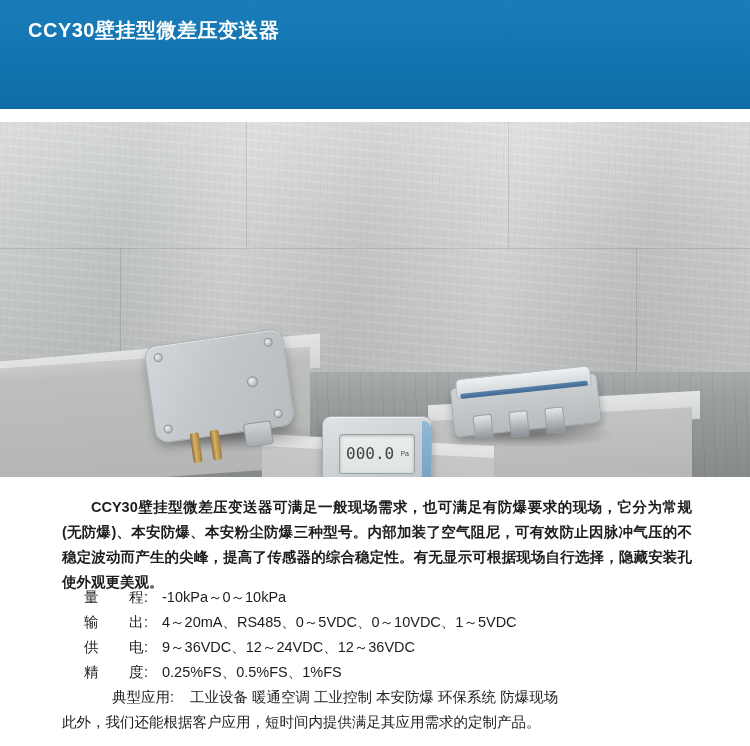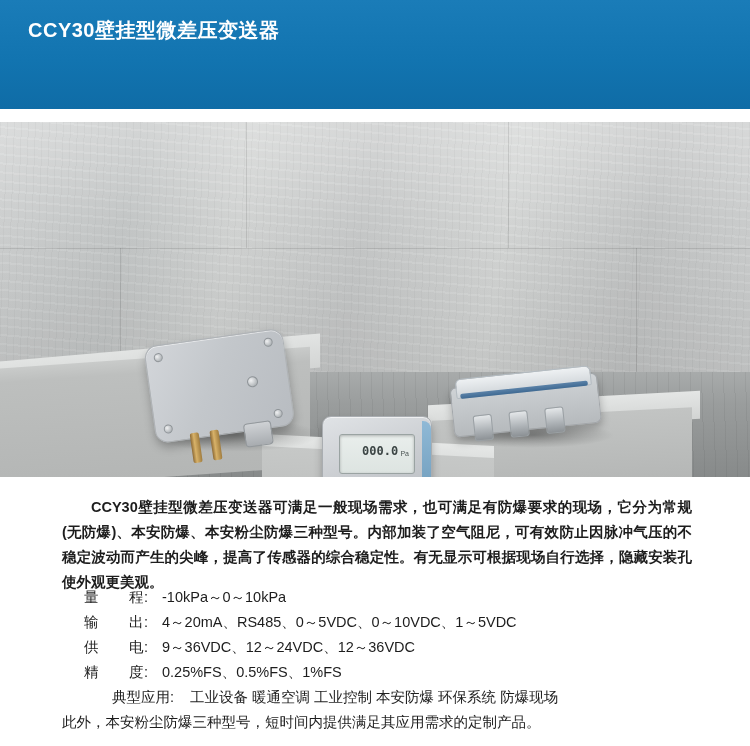--- a/index.html
+++ b/index.html
@@ -185,24 +185,24 @@
     position: absolute;
     left: 16px; top: 17px; width: 74px; height: 38px;
     border-radius: 3px;
     background: linear-gradient(180deg, #e9eeec 0%, #dde4e1 100%);
     border: 1px solid #9aa3a2;
     box-shadow: inset 0 1px 3px rgba(0,0,0,0.25);
     overflow: hidden;
   }
   .dev-center .lcd-text {
     position: absolute;
-    left: 22px; top: 9px;
+    left: 6px; top: 9px;
     font-family: "DejaVu Sans Mono", monospace;
-    font-size: 12px;
-    font-weight: bold;
+    font-size: 16px;
+    font-weight: normal;
     color: #3c4545;
     letter-spacing: 0px;
   }
   .dev-center .lcd-unit {
     position: absolute;
     right: 5px; top: 15px;
     font-size: 7px;
     color: #4a5453;
   }
 
@@ -385,16 +385,16 @@
       <div class="spec-row">
         <span class="spec-label">精　　度:</span>
         <span class="spec-value">0.25%FS、0.5%FS、1%FS</span>
       </div>
       <div class="spec-row">
         <span class="spec-label wide">典型应用:</span>
         <span class="spec-value">工业设备  暖通空调  工业控制  本安防爆  环保系统  防爆现场</span>
       </div>
     </div>
 
-    <div class="closing">此外，本安粉尘防爆三种型号，短时间内提供满足其应用需求的定制产品。</div>
+    <div class="closing">此外，我们还能根据客户应用，短时间内提供满足其应用需求的定制产品。</div>
   </div>
 
 </div>
 
 </body></html>

